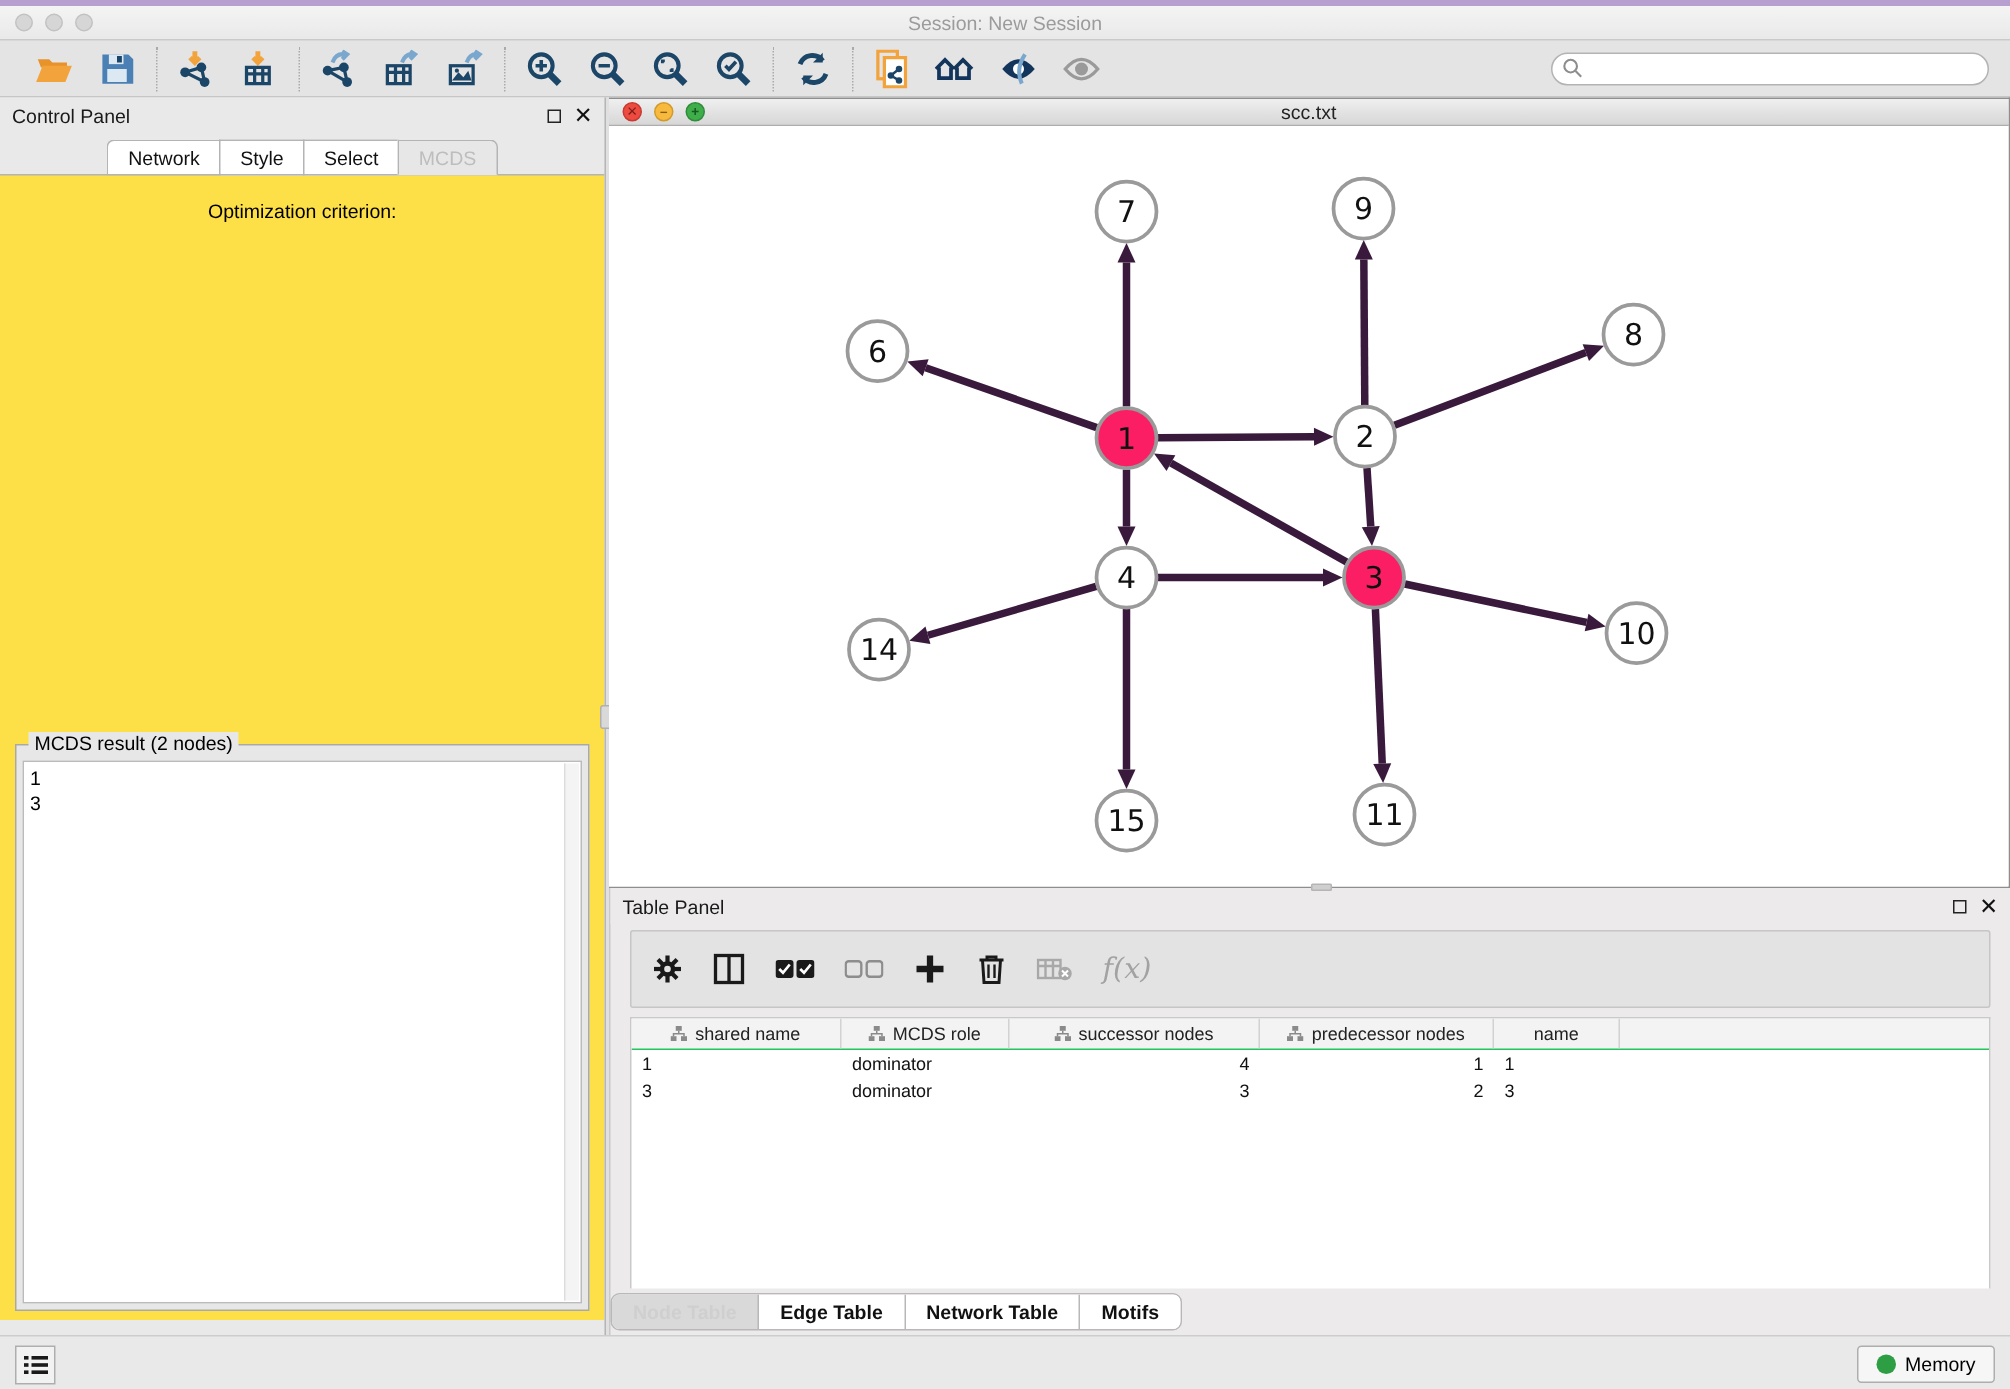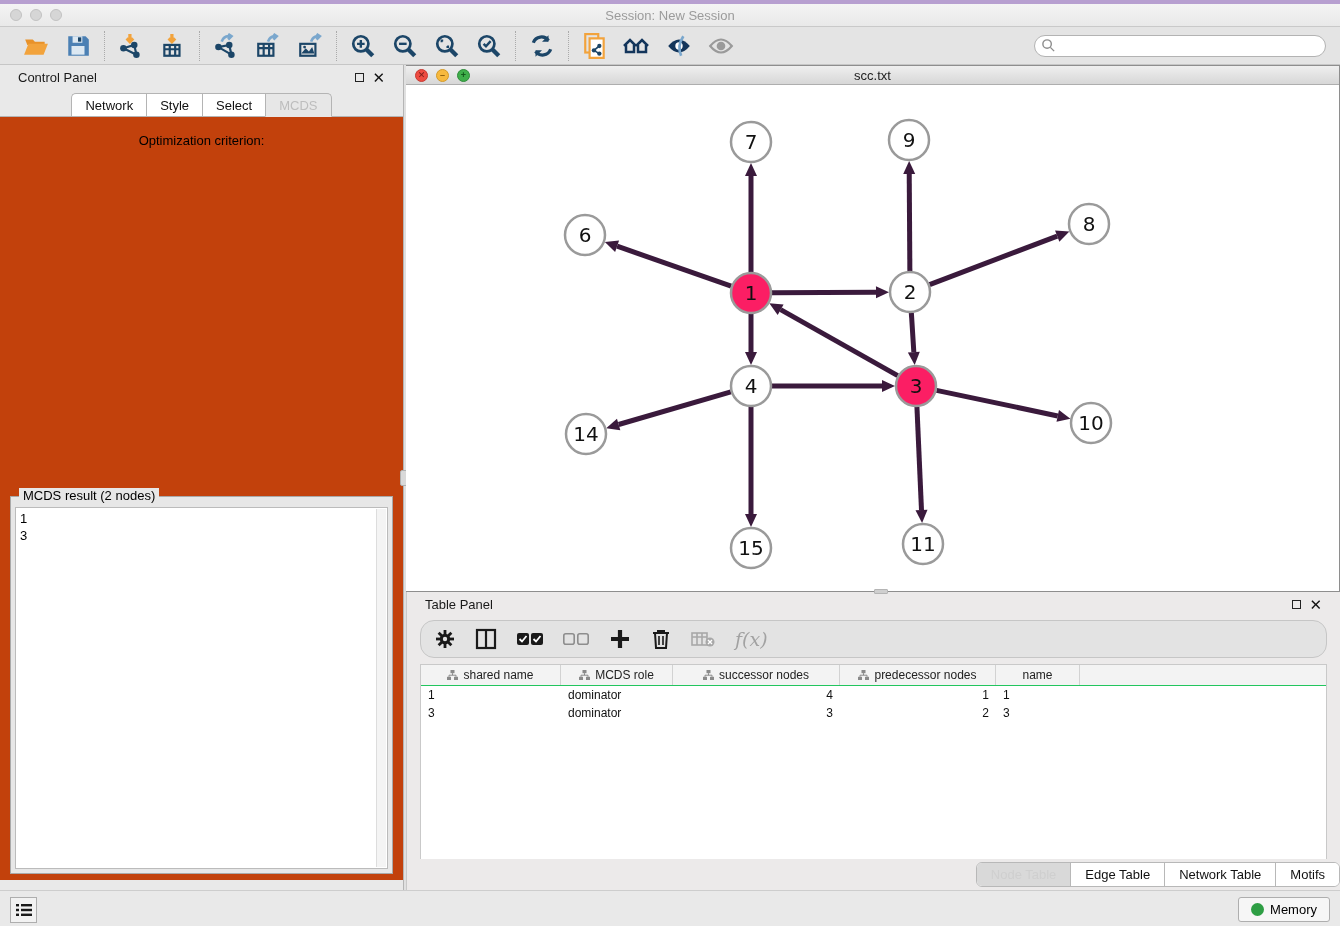--- a/index.html
+++ b/index.html
@@ -28,33 +28,33 @@
 
   
   .content { display:flex; height:825px; }
   .left-panel { width:403px; background:#e9e9e9; display:flex; flex-direction:column; }
   .vsplit { width:3px; background:#e0e0e0; border-left:1px solid #b5b5b5; position:relative; }
   .vsplit .handle { position:absolute; top:405px; left:-4px; width:9px; height:16px;
     background:#d9d9d9; border:1px solid #b0b0b0; border-radius:2px; }
   .right-col { flex:1; display:flex; flex-direction:column; }
 
   
-  .panel-head { height:24px; display:flex; align-items:center; padding:0 18px; }
+  .panel-head { height:24px; display:flex; align-items:center; padding:0 8px; }
   .panel-head .ph-title { font-size:13px; color:#1a1a1a; }
   .ph-icons { margin-left:auto; display:flex; align-items:center; gap:8px; }
   .float-ico { width:9px; height:9px; border:1.5px solid #222; background:transparent; }
   .close-ico { font-size:15px; font-weight:bold; color:#111; line-height:9px; }
 
   .cp-tabs { display:flex; justify-content:center; gap:0; position:relative; z-index:2; margin-top:4px; }
   .cp-tab { font-size:13px; padding:4px 13px 3px; background:#fff; border:1px solid #b4b4b4;
     border-right:none; color:#111; }
   .cp-tab:first-child { border-top-left-radius:5px; }
   .cp-tab.sel { background:#e7e7e7; color:#bdbdbd; border-right:1px solid #b4b4b4;
     border-top-right-radius:5px; border-bottom-color:#e7e7e7; }
-  .cp-body { flex:1; margin:-1px 0 10px 0; border-top:1px solid #b4b4b4; background:#c2410c;
+  .cp-body { flex:1; margin:-1px 0 10px 0; border-top:1px solid #b4b4b4; background:#fde047;
     padding-top:16px; display:flex; flex-direction:column; }
   .opt-label { text-align:center; font-size:13px; margin-bottom:9px; }
   .selectwrap { margin:0 45px; height:23px; background:#fff; border:1px solid #b0b0b0;
     border-radius:5px; display:flex; align-items:center; padding:0 6px 0 10px; font-size:13px; }
   .selectwrap .val { flex:1; }
   .updown { display:flex; flex-direction:column; align-items:center; gap:1px; }
   .updown i { width:0; height:0; border-left:4px solid transparent; border-right:4px solid transparent; }
   .updown .up { border-bottom:5px solid #555; }
   .updown .dn { border-top:5px solid #555; }
   .cp-buttons { display:flex; justify-content:center; gap:16px; margin-top:12px; }
@@ -77,34 +77,34 @@
   .ml { width:13px; height:13px; border-radius:50%; font-size:9px; font-weight:bold;
     display:flex; align-items:center; justify-content:center; line-height:1; }
   .ml.red { background:#ee4b40; border:1px solid #c73a32; color:#7c1d18; }
   .ml.yel { background:#f7b93e; border:1px solid #d49a28; color:#8a5d0d; }
   .ml.grn { background:#3fae4a; border:1px solid #2f8c3a; color:#135a1c; }
   .net-title .title { position:absolute; left:0; right:0; text-align:center; font-size:13px; color:#222; }
   .net-canvas { flex:1; position:relative; background:#fff; }
 
   
   .table-panel { flex:1; background:#eceaea; display:flex; flex-direction:column; border-left:1px solid #c9c9c9; }
-  .tp-toolbar { margin:4px 13px 6px 13px; height:38px; background:#e3e3e3;
-    border:1px solid #c6c6c6; border-radius:14px; display:flex; align-items:center; gap:20px; padding:0 14px; }
+  .tp-toolbar { margin:4px 13px 6px 13px; height:52px; background:#e3e3e3;
+    border:1px solid #c6c6c6; border-radius:2px; display:flex; align-items:center; gap:20px; padding:0 14px; }
   .tp-ico { display:flex; align-items:center; justify-content:center; height:24px; }
   .fx { font-family:"DejaVu Serif","Liberation Serif",serif; font-style:italic;
     font-size:19px; color:#a2a2a2; }
   .tp-table { margin:0 13px; background:#fff; border:1px solid #c9c9c9; border-bottom:none; flex:1; overflow:hidden; }
   .thead { display:flex; background:#f3f3f3; border-bottom:1px solid #22c55e; height:21px; }
   .th { display:flex; align-items:center; justify-content:center; gap:5px; font-size:12px;
     color:#222; border-right:1px solid #d2d2d2; }
   .c0{width:140px;} .c1{width:112px;} .c2{width:167px;} .c3{width:156px;} .c4{width:84px;}
   .trow { display:flex; height:16px; font-size:12px; color:#111; margin-top:2px; }
   .td { padding:0 7px; }
   .td.r { text-align:right; }
-  .tp-tabs-bar { height:31px; display:flex; align-items:center; justify-content:flex-end; }
+  .tp-tabs-bar { height:31px; display:flex; align-items:center; justify-content:flex-start;font-weight:bold; }
   .tp-tabs { display:flex; border:1px solid #b8b8b8; border-radius:6px; overflow:hidden; background:#fff; }
   .tp-tab { font-size:13px; padding:4px 14px; border-right:1px solid #b8b8b8; color:#111; background:#fff; }
   .tp-tab:last-child { border-right:none; }
   .tp-tab.sel { background:#d9d9d9; color:#cfcfcf; }
 
   .hsplit-handle { position:absolute; width:14px; height:5px; background:#cfcfcf;
     border:1px solid #b5b5b5; border-radius:1px; left:50%; top:-3px; }
 
   
   .statusbar { height:38px; background:#e9e9e9; border-top:1px solid #cdcdcd;

